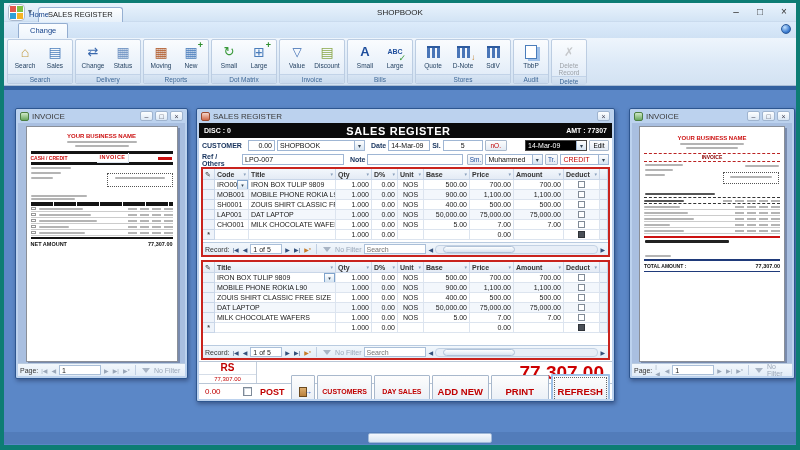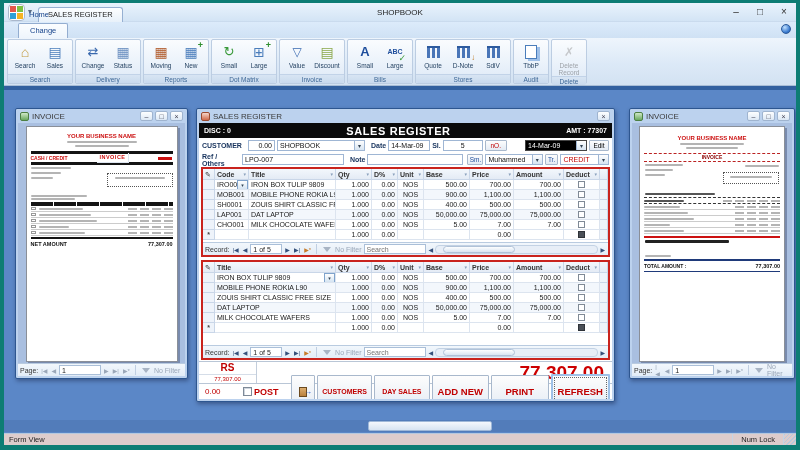--- a/index.html
+++ b/index.html
@@ -139,21 +139,21 @@
   .star{justify-content:center;color:#444;font-weight:bold}
   .tfill{flex:1;background:#fff;min-height:2px}
 
   .totrow{height:22px;border-top:1px solid #b9c6d6;display:flex;align-items:stretch}
   .rsbox{width:58px;border-right:1px solid #c3cedc;display:flex;flex-direction:column}
   .rs{font-size:10px;font-weight:bold;color:#c00000;text-align:center;flex:1;line-height:12px}
   .rssub{font-size:6px;color:#c00000;text-align:center;border-top:1px solid #d5dde8;line-height:8px}
   .grand{flex:1;display:flex;align-items:center;justify-content:flex-end;padding-right:8px;font-size:19px;font-weight:bold;color:#cc0000}
   .btnrow{height:16px;border-top:1px solid #b9c6d6;display:flex;align-items:center;gap:2px;padding:1px 2px}
   .zamt{width:40px;font-size:8px;color:#c00000;padding-left:4px}
-  .postwrap{display:flex;align-items:flex-start;gap:2px;width:46px}
+  .postwrap{display:flex;align-items:flex-start;gap:8px;width:46px}
   .postcb{width:9px;height:9px;border:1px solid #7e8a98;background:#fff;box-shadow:inset 1px 1px 0 #cfd6de;cursor:pointer}
   .postlbl{font-size:9px;font-weight:bold;color:#c00000}
   .abtn{height:13px;border:1px solid #a8b8cc;background:linear-gradient(#fdfdfd,#e4ebf4);display:flex;align-items:center;justify-content:center;font-weight:bold;color:#c00000;cursor:pointer;border-radius:1px;padding:16px 3px;white-space:nowrap}
   .doorbtn{width:24px}
   .door{width:8px;height:10px;background:linear-gradient(#dcae70,#b97f3c);border:1px solid #6b4a1f;position:relative}
   .door::after{content:"→";position:absolute;left:4px;top:-1px;color:#2255cc;font-size:8px;font-weight:bold}
   .sm{font-size:7px;flex:1.05}
   .lg{font-size:9.5px;flex:1.1}
   .focusbtn{border:2px solid #9ec1e8;outline:1px dotted #666;outline-offset:-4px}
 
@@ -844,18 +844,13 @@
         <span class="glyph dim">▶</span>
         <span class="glyph dim">▶|</span>
         <span class="glyph dim">▶*</span>
         <span class="sep"></span>
         <span class="funnel"></span>
         <span class="nofil">No Filter</span>
       </div>
     </div>
   </div>
 
-  <div class="sbar">
-    <span class="lft">Form View</span>
-    <span class="numlock">Num Lock</span>
-    <span class="grip"></span>
-  </div>
 </div>
 
 </body></html>

